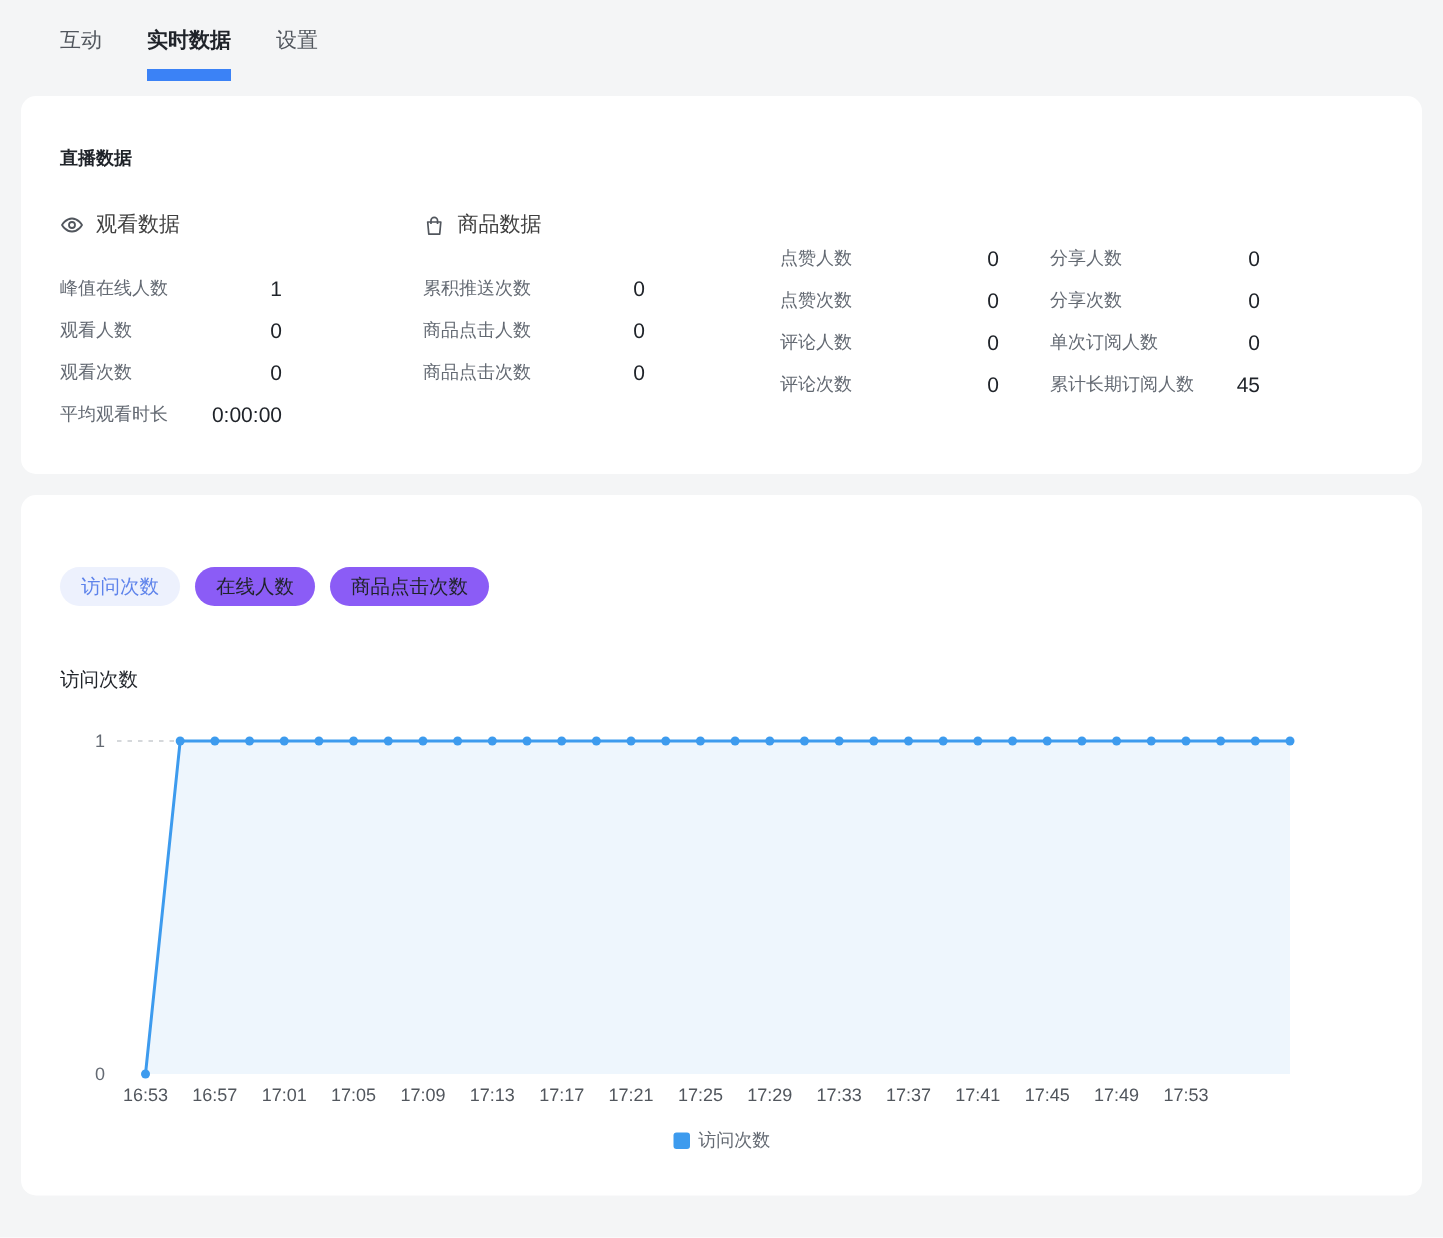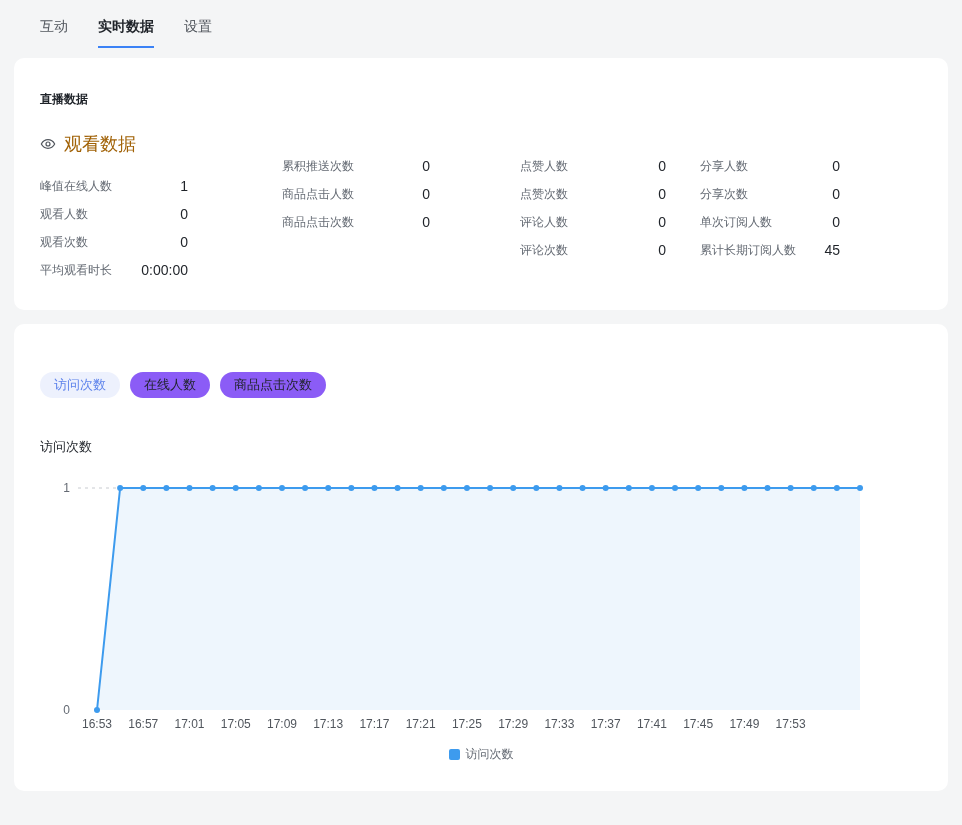--- a/index.html
+++ b/index.html
@@ -6,36 +6,36 @@
   html,body { margin:0; padding:0; }
   body {
     width:962px; height:825px; overflow:hidden;
     background:#f4f5f6;
     font-family:"Liberation Sans", sans-serif;
     color:#1f2329;
   }
   
   .tabbar { display:flex; gap:30px; padding:18px 24px 0 40px; }
   .tab { font-size:14px; color:#51565d; padding-bottom:10px; cursor:pointer; border-bottom:2px solid transparent; }
-  .tab.active { color:#1f2329; font-weight:bold; border-bottom:2px solid #3b82f6; }
+  .tab.active { color:#1f2329; font-weight:bold; border-bottom:8px solid #3b82f6; }
 
   .card { background:#fff; border-radius:10px; margin:0 14px; }
   .card-1 { margin-top:10px; padding:30px 26px 26px 26px; }
   .card-2 { margin-top:14px; padding:26px 26px 28px 26px; }
 
   .card-title { font-size:12px; font-weight:bold; line-height:22px; color:#1f2329; }
 
   
   .sections { display:flex; margin-top:24px; }
   .section:nth-child(1){ width:242px; }
   .section:nth-child(2){ width:238px; }
   .section:nth-child(3){ flex:1; }
   .sec-header { display:flex; align-items:center; gap:8px; height:20px; }
   .sec-icon { display:inline-flex; align-items:center; }
-  .sec-title { font-size:18px; color:#a16207; }
+  .sec-title { font-size:14px; color:#404040; }
   .sec-cols { display:flex; gap:34px; margin-top:18px; }
   .sec-col .stat-row { display:flex; justify-content:space-between; align-items:center; height:28px; width:148px; }
   .section:nth-child(3) .sec-col:nth-child(1) .stat-row { width:146px; }
   .section:nth-child(3) .sec-col:nth-child(2) .stat-row { width:140px; }
   .stat-label { font-size:12px; color:#646a73; }
   .stat-value { font-size:14px; color:#1f2329; }
 
   
   .chart-title-row { display:flex; align-items:center; gap:8px; margin-top:6px; }
   .help-icon {
@@ -92,20 +92,29 @@
               <span class="stat-value">0</span>
             </div>
             <div class="stat-row">
               <span class="stat-label">平均观看时长</span>
               <span class="stat-value">0:00:00</span>
             </div>
           </div>
         </div>
       </div>
       <div class="section">
+        <div class="sec-header">
+          <span class="sec-icon">
+            <svg width="15" height="15" viewBox="0 0 24 24" fill="none" stroke="#51565d" stroke-width="1.8" stroke-linejoin="round">
+              <path d="M5 8h14l-1.2 13H6.2L5 8z"></path>
+              <path d="M8.5 10V6.5a3.5 3.5 0 0 1 7 0V10"></path>
+            </svg>
+          </span>
+          <span class="sec-title">商品数据</span>
+        </div>
         <div class="sec-cols">
           <div class="sec-col">
             <div class="stat-row">
               <span class="stat-label">累积推送次数</span>
               <span class="stat-value">0</span>
             </div>
             <div class="stat-row">
               <span class="stat-label">商品点击人数</span>
               <span class="stat-value">0</span>
             </div>

